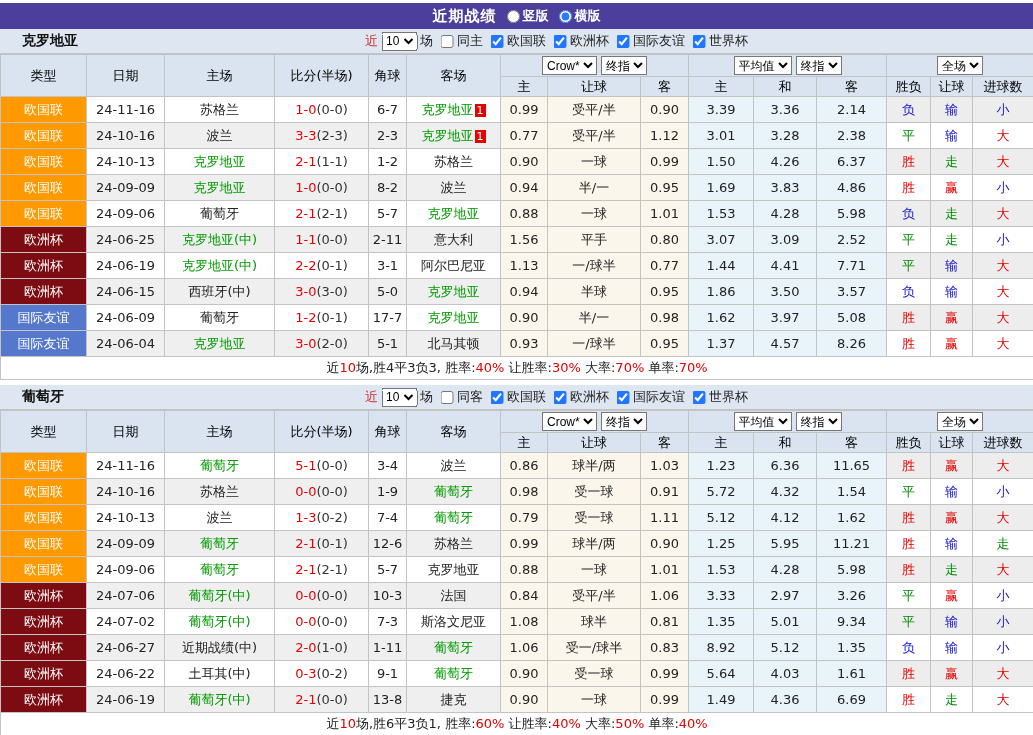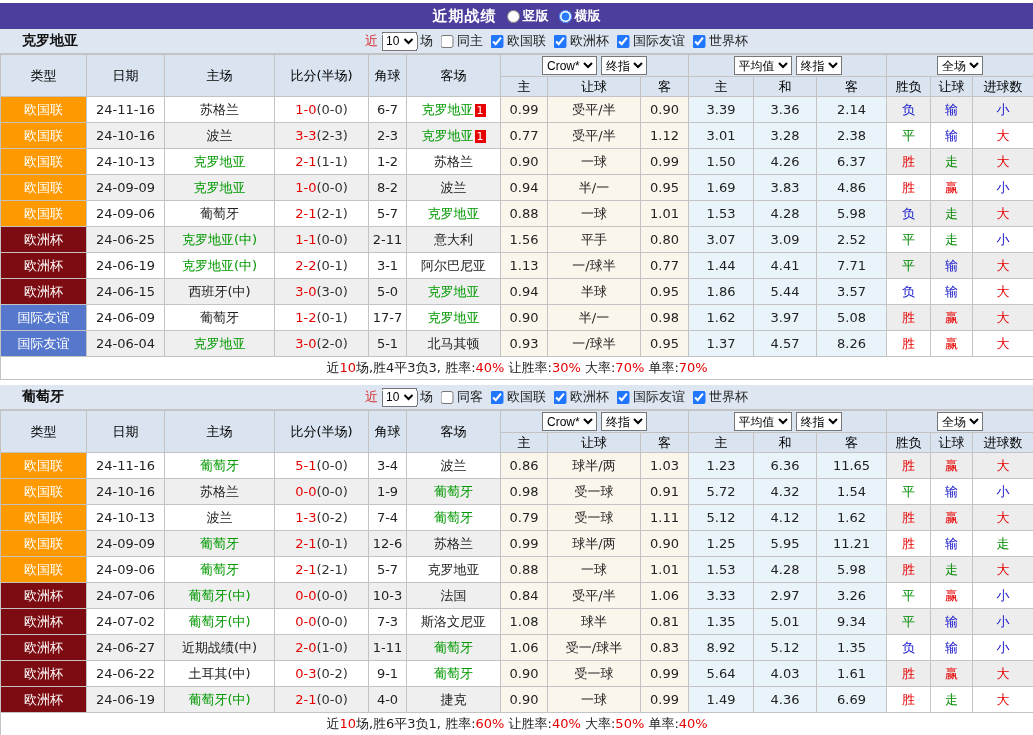--- a/index.html
+++ b/index.html
@@ -263,21 +263,21 @@
             <td class="base league" style="background: rgb(125, 12, 18);">欧洲杯</td>
             <td class="base">24-06-15</td>
             <td class="base"><span class="team">西班牙(中)</span></td>
             <td class="base"><span class="score-main">3-0</span><span class="score-half">(3-0)</span></td>
             <td class="base">5-0</td>
             <td class="base"><span class="team-self">克罗地亚</span></td>
             <td class="crow">0.94</td>
             <td class="crow">半球</td>
             <td class="crow">0.95</td>
             <td class="avg">1.86</td>
-            <td class="avg">5.44</td>
+            <td class="avg">3.50</td>
             <td class="avg">3.57</td>
             <td class="trio" style="color: rgb(20, 20, 204);">负</td>
             <td class="trio" style="color: rgb(20, 20, 204);">输</td>
             <td class="trio" style="color: rgb(230, 0, 0);">大</td>
           </tr>
           <tr class="odd">
             <td class="base league" style="background: rgb(85, 120, 205);">国际友谊</td>
             <td class="base">24-06-09</td>
             <td class="base"><span class="team">葡萄牙</span></td>
             <td class="base"><span class="score-main">1-2</span><span class="score-half">(0-1)</span></td>
@@ -540,21 +540,21 @@
             <td class="avg">1.61</td>
             <td class="trio" style="color: rgb(230, 0, 0);">胜</td>
             <td class="trio" style="color: rgb(230, 0, 0);">赢</td>
             <td class="trio" style="color: rgb(230, 0, 0);">大</td>
           </tr>
           <tr class="even">
             <td class="base league" style="background: rgb(125, 12, 18);">欧洲杯</td>
             <td class="base">24-06-19</td>
             <td class="base"><span class="team-self">葡萄牙(中)</span></td>
             <td class="base"><span class="score-main">2-1</span><span class="score-half">(0-0)</span></td>
-            <td class="base">4-0</td>
+            <td class="base">13-8</td>
             <td class="base"><span class="team">捷克</span></td>
             <td class="crow">0.90</td>
             <td class="crow">一球</td>
             <td class="crow">0.99</td>
             <td class="avg">1.49</td>
             <td class="avg">4.36</td>
             <td class="avg">6.69</td>
             <td class="trio" style="color: rgb(230, 0, 0);">胜</td>
             <td class="trio" style="color: rgb(0, 136, 0);">走</td>
             <td class="trio" style="color: rgb(230, 0, 0);">大</td>

